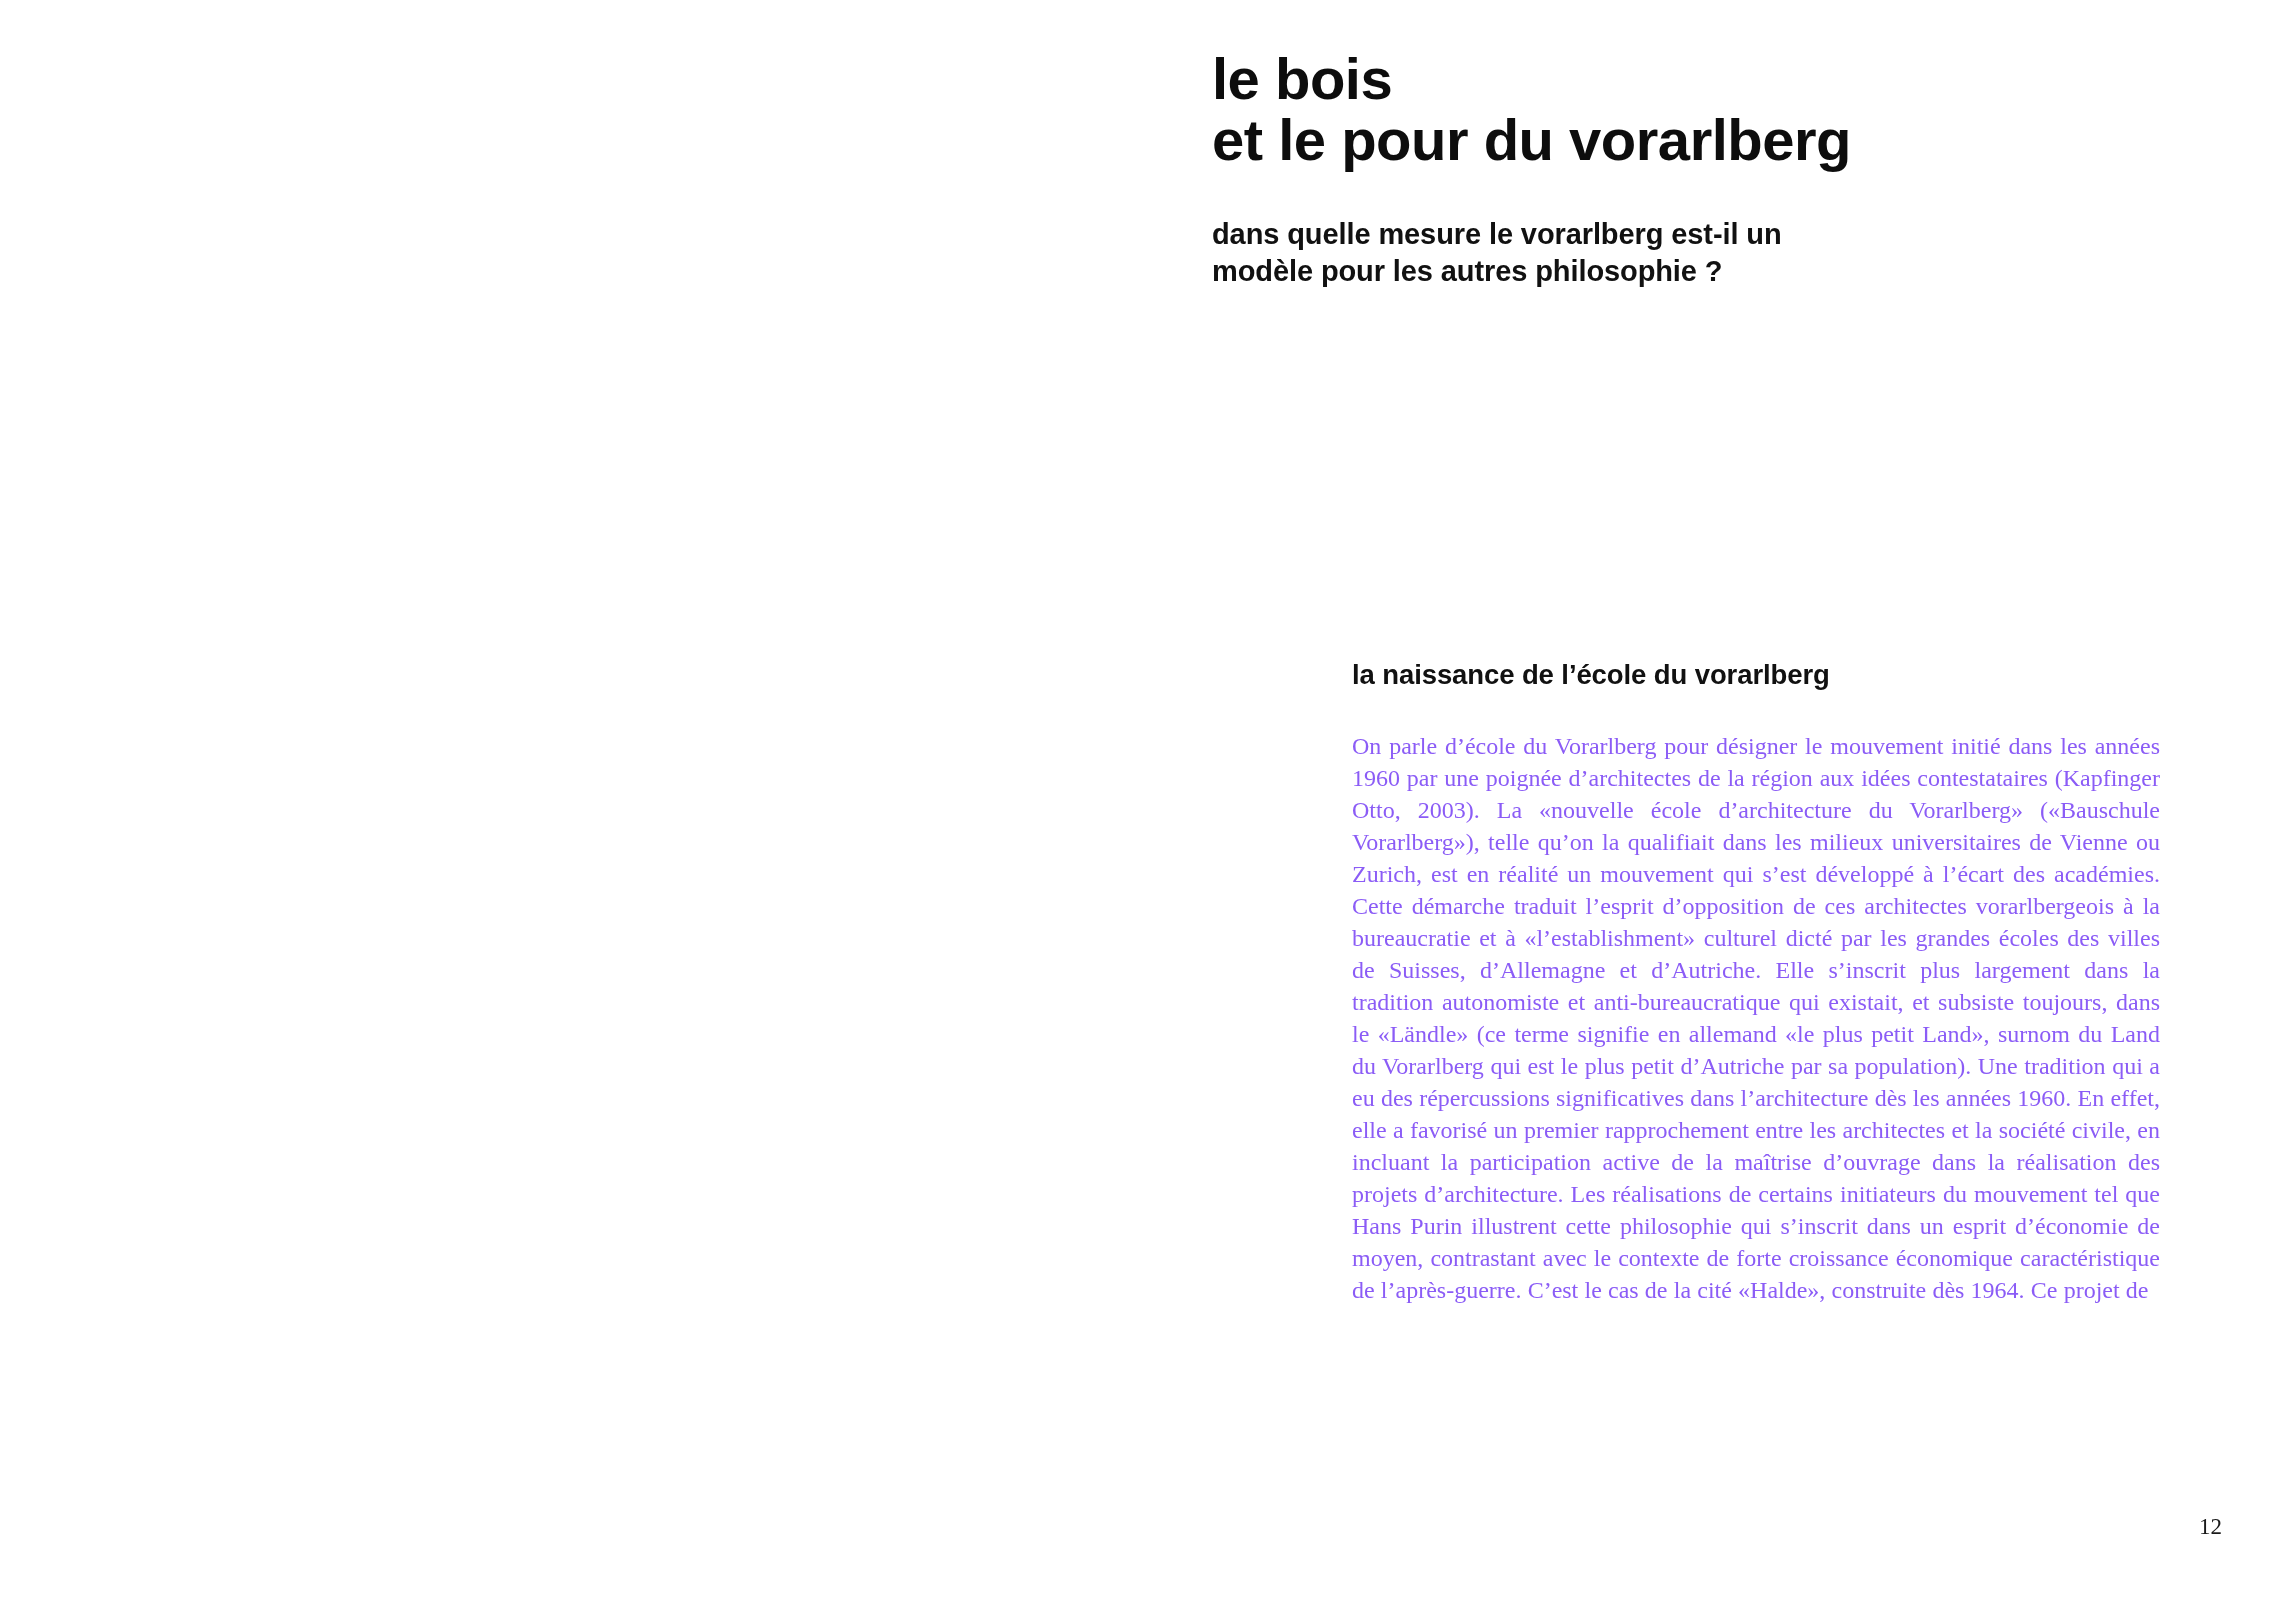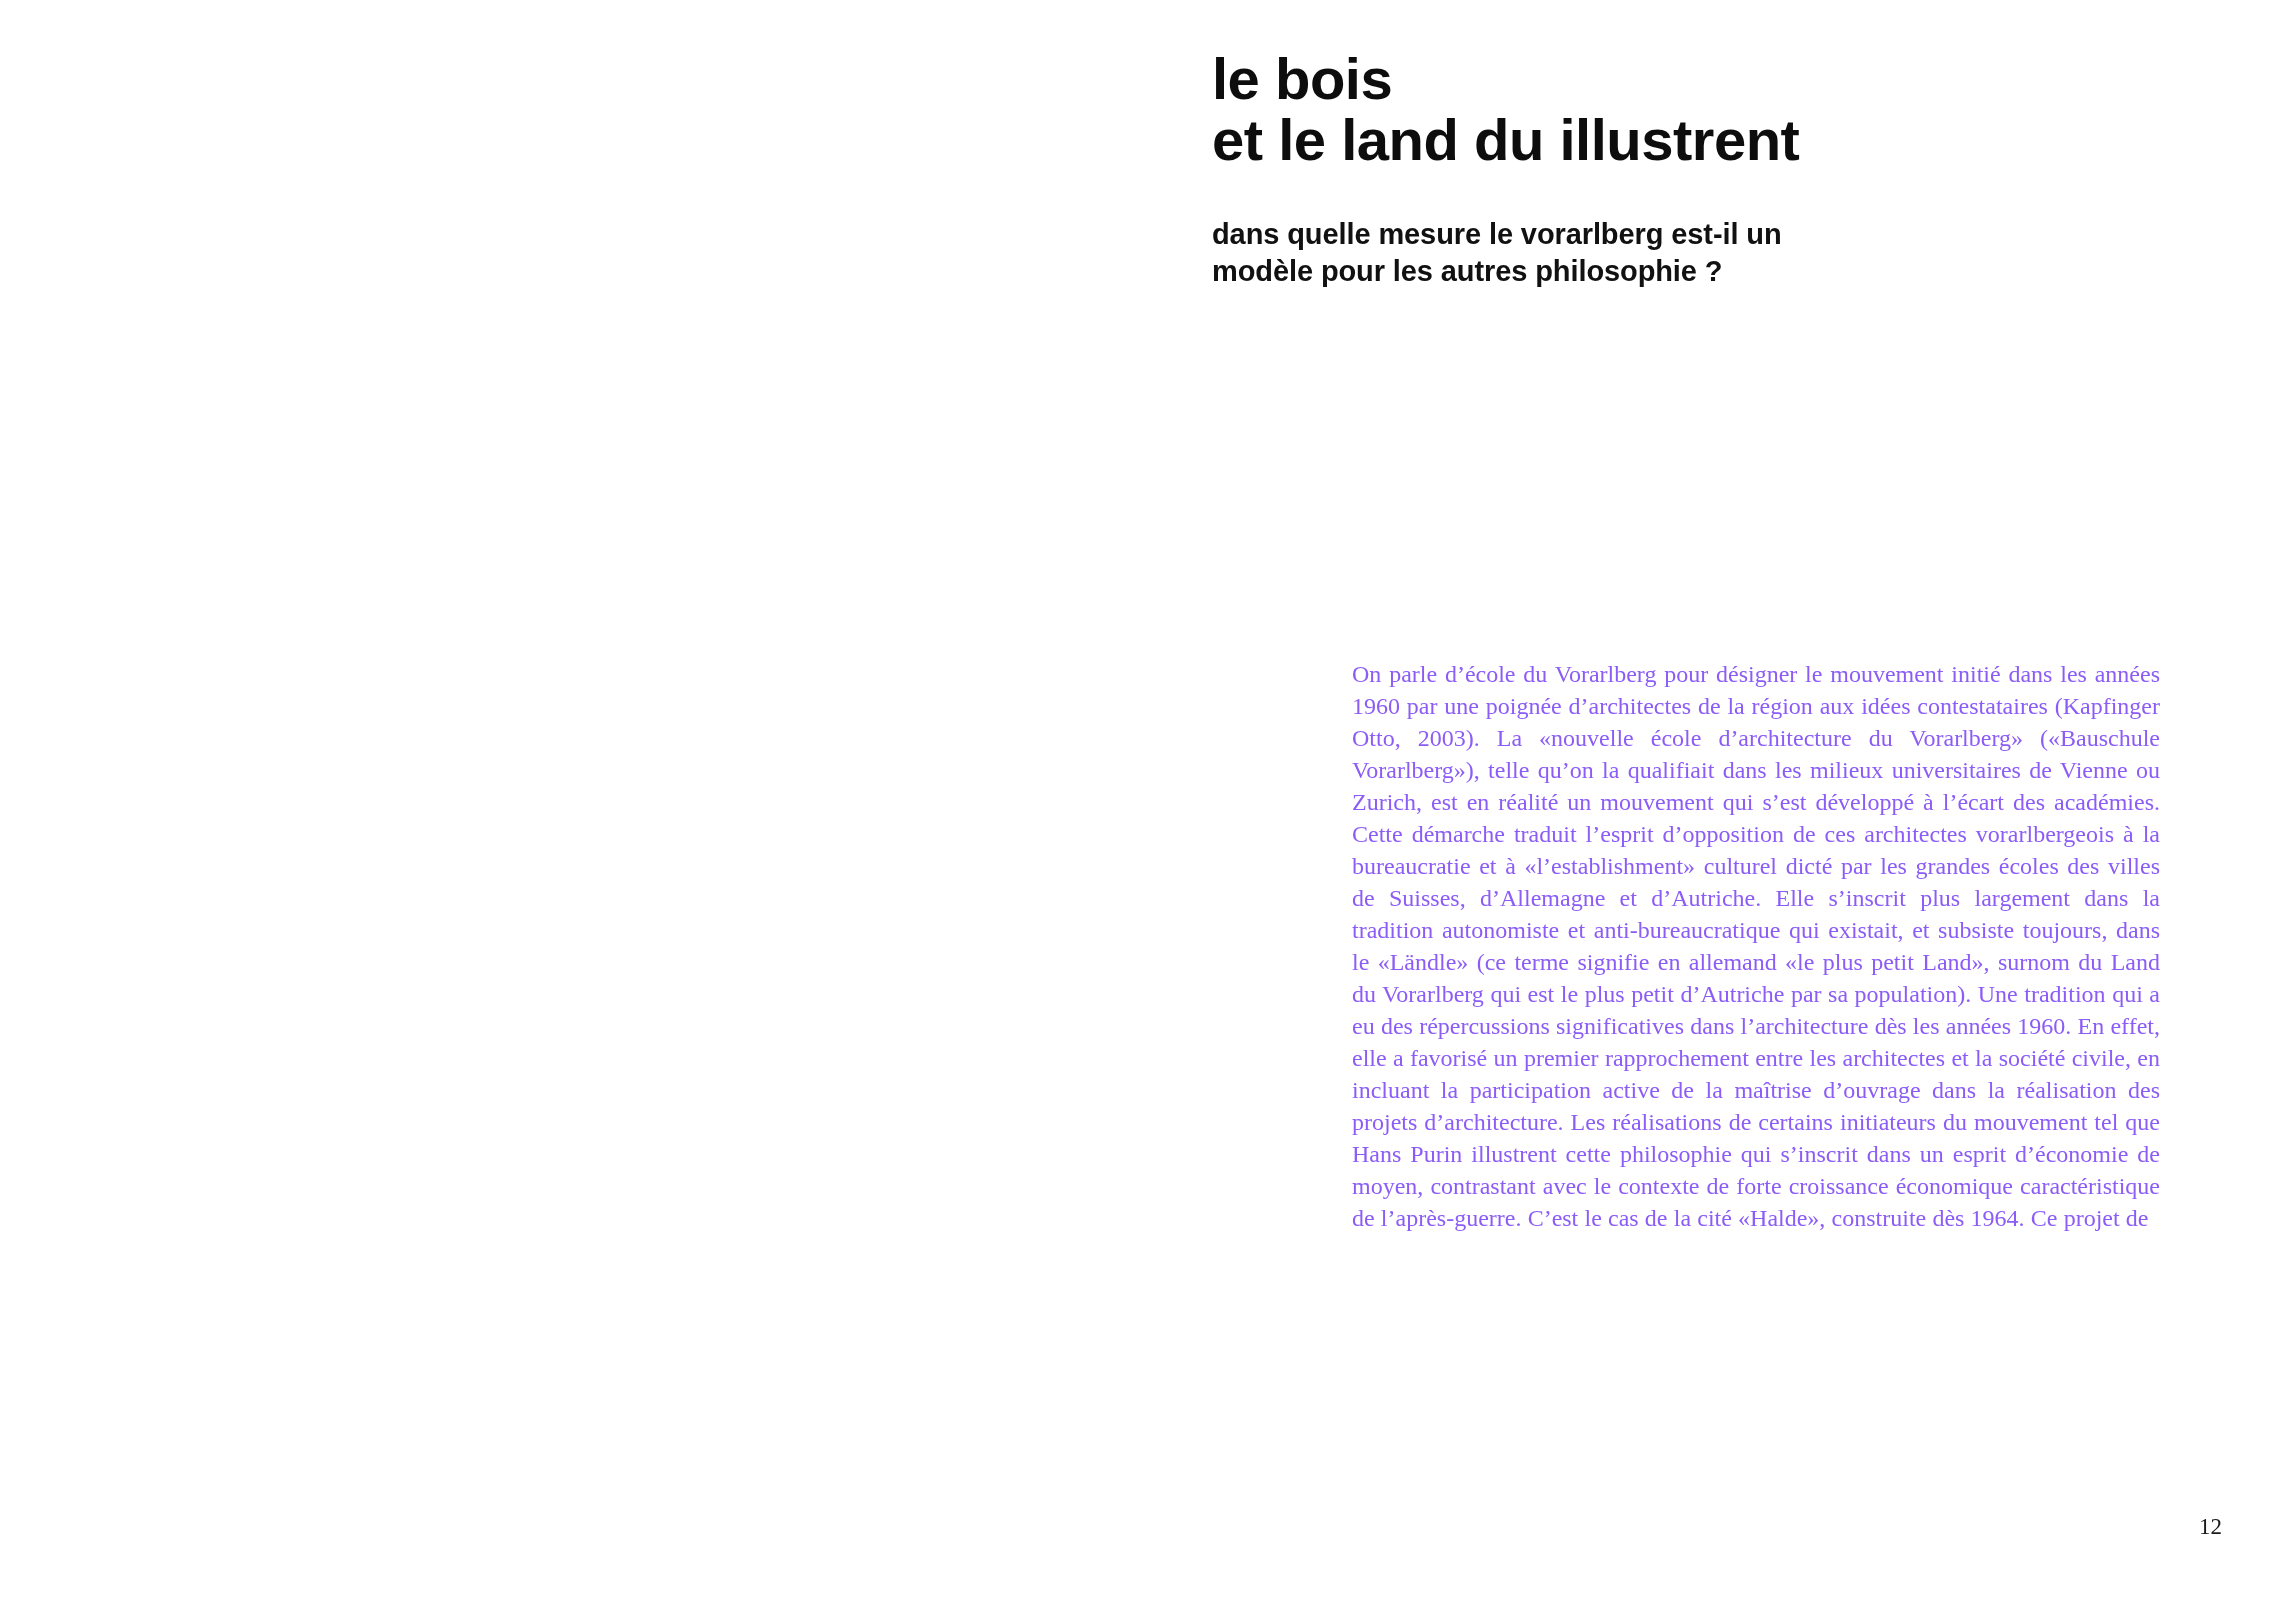--- a/index.html
+++ b/index.html
@@ -91,24 +91,25 @@
     line-height: 1;
   }
 </style>
 </head>
 <body>
 
 <div class="page">
 
   <div class="title-block">
     <h1 class="doc-title">le bois
-et le land du illustrent</h1>
+et le pour du vorarlberg</h1>
     <p class="doc-subtitle">dans quelle mesure le vorarlberg est-il un modèle pour les autres philosophie ?</p>
   </div>
 
   <div class="article">
+    <h2 class="section-heading">la naissance de l’école du vorarlberg</h2>
     <p class="body-copy">On parle d’école du Vorarlberg pour désigner le mouvement initié dans les années 1960 par une poignée d’architectes de la région aux idées contestataires (Kapfinger Otto, 2003). La «nouvelle école d’architecture du Vorarlberg» («Bauschule Vorarlberg»), telle qu’on la qualifiait dans les milieux universitaires de Vienne ou Zurich, est en réalité un mouvement qui s’est développé à l’écart des académies. Cette démarche traduit l’esprit d’opposition de ces architectes vorarlbergeois à la bureaucratie et à «l’establishment» culturel dicté par les grandes écoles des villes de Suisses, d’Allemagne et d’Autriche. Elle s’inscrit plus largement dans la tradition autonomiste et anti-bureaucratique qui existait, et subsiste toujours, dans le «Ländle» (ce terme signifie en allemand «le plus petit Land», surnom du Land du Vorarlberg qui est le plus petit d’Autriche par sa population). Une tradition qui a eu des répercussions significatives dans l’architecture dès les années 1960. En effet, elle a favorisé un premier rapprochement entre les architectes et la société civile, en incluant la participation active de la maîtrise d’ouvrage dans la réalisation des projets d’architecture. Les réalisations de certains initiateurs du mouvement tel que Hans Purin illustrent cette philosophie qui s’inscrit dans un esprit d’économie de moyen, contrastant avec le contexte de forte croissance économique caractéristique de l’après-guerre. C’est le cas de la cité «Halde», construite dès 1964. Ce projet de</p>
   </div>
 
   <div class="folio">12</div>
 
 </div>
 
 
 </body></html>

